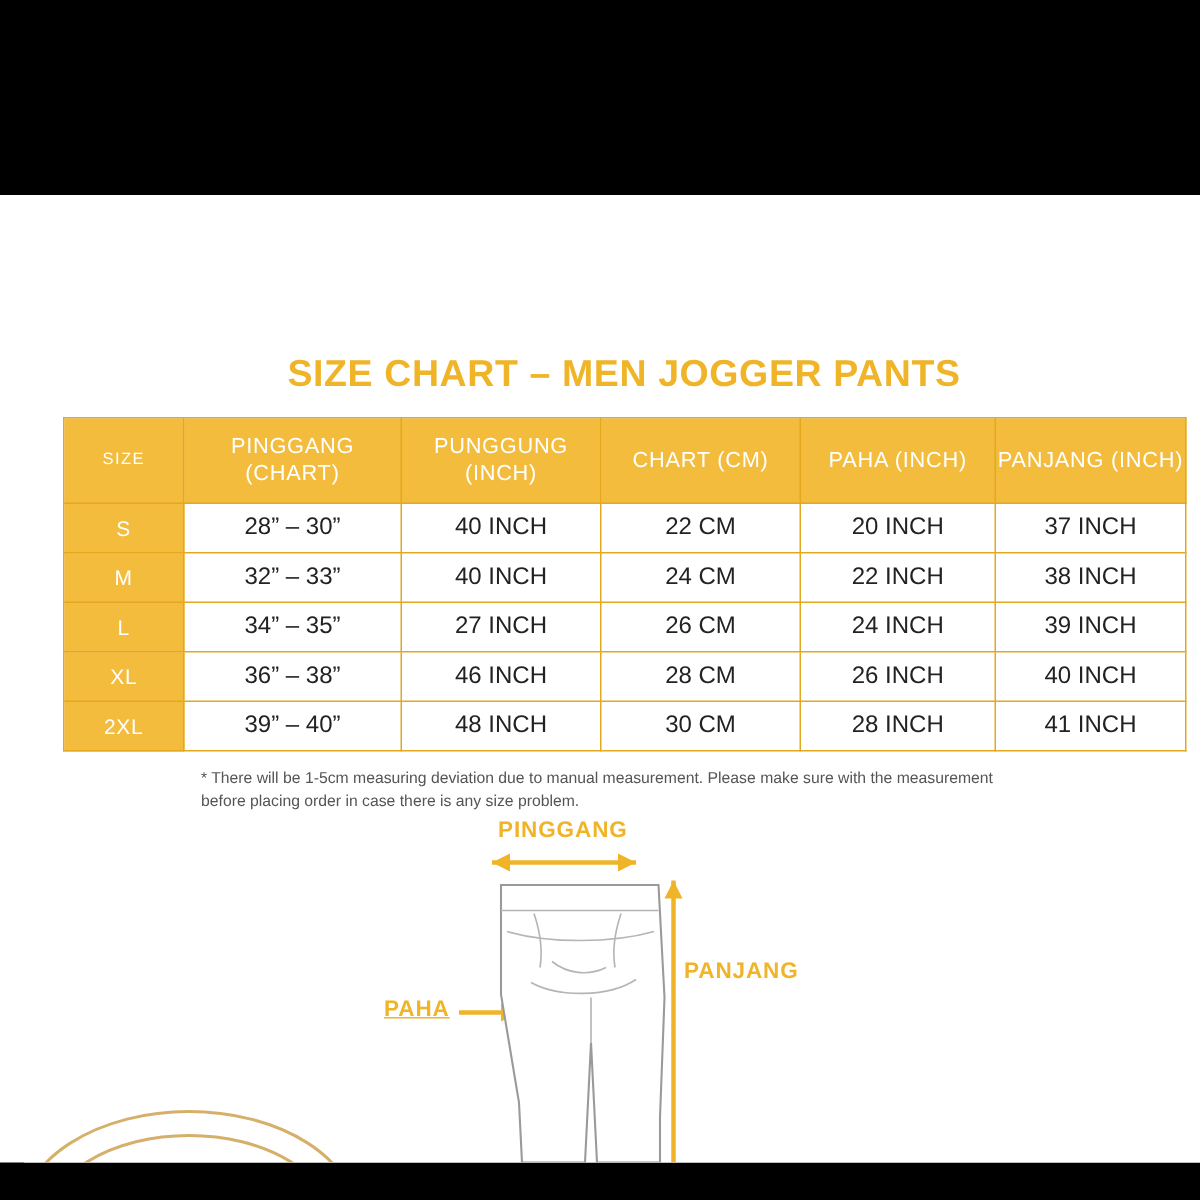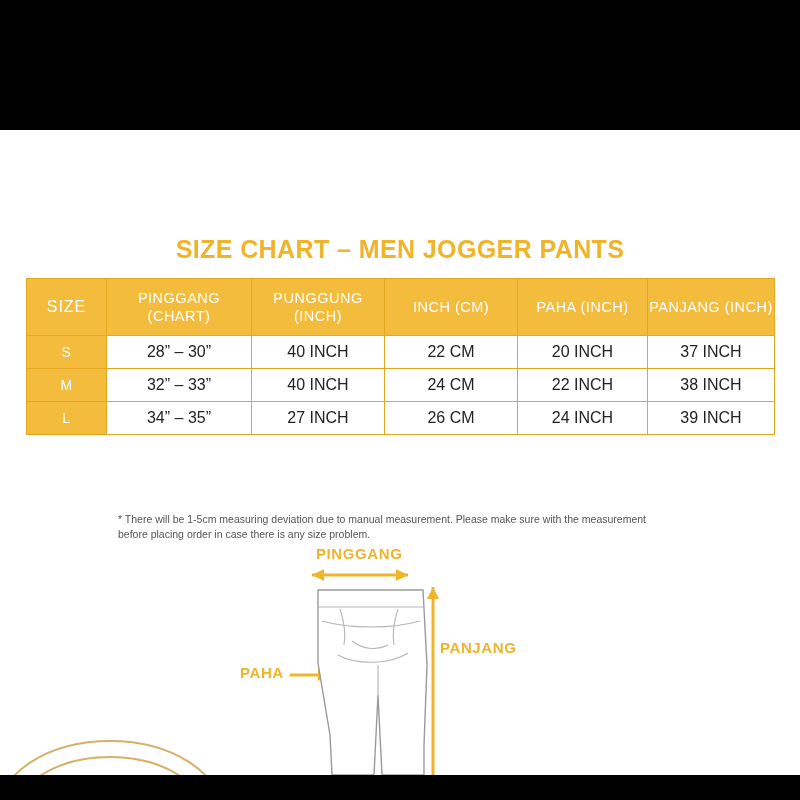--- a/index.html
+++ b/index.html
@@ -30,21 +30,21 @@
   }
   .band-bottom {
     position: absolute;
     left: 0; top: 775px;
     width: 800px;
     height: 25px;
     background: #000000;
   }
   .content {
     position: absolute;
-    left: 0; top: 130px;
+    left: 16px; top: 130px;
     width: 784px;
     height: 645px;
     background: #ffffff;
   }
 
   .chart-title {
     position: absolute;
     left: 0;
     top: 105px;
     width: 800px;
@@ -76,21 +76,21 @@
   table.size-table thead th {
     background: #f3bc3c;
     color: #ffffff;
     font-weight: normal;
     font-size: 14.5px;
     letter-spacing: 0.5px;
     height: 56px;
     line-height: 1.25;
   }
   table.size-table thead th.col-size {
-    font-size: 16px;
+    font-size: 11px;
     letter-spacing: 1px;
     margin-top: 12px;
   }
   table.size-table tbody td.cell-size {
     background: #f3bc3c;
     color: #ffffff;
     font-size: 14px;
     letter-spacing: 0.5px;
   }
   table.size-table tbody td {
@@ -123,21 +123,21 @@
   }
   .lbl {
     position: absolute;
     color: #f0b429;
     font-weight: bold;
     font-size: 15px;
     letter-spacing: 0.6px;
   }
   .lbl-pinggang { left: 316px; top: 0px; }
   .lbl-panjang  { left: 440px; top: 94px; text-align: center; }
-  .lbl-paha     { left: 240px; top: 119px; }
+  .lbl-paha     { left: 240px; top: 119px; text-decoration: underline; }
 
   svg.art { position: absolute; left: 0; top: 0; }
 </style>
 </head>
 <body>
 
 <div class="page">
 
   <div class="band-top"></div>
   <div class="band-bottom"></div>
@@ -153,21 +153,21 @@
           <col class="c3">
           <col class="c4">
           <col class="c5">
           <col class="c6">
       </colgroup>
       <thead>
         <tr>
           <th class="col-size">SIZE</th>
           <th>PINGGANG (CHART)</th>
           <th>PUNGGUNG (INCH)</th>
-          <th>INCH (CM)</th>
+          <th>CHART (CM)</th>
           <th>PAHA (INCH)</th>
           <th>PANJANG (INCH)</th>
         </tr>
       </thead>
       <tbody>
         <tr>
           <td class="cell-size">S</td>
           <td>28” – 30”</td>
           <td>40 INCH</td>
           <td>22 CM</td>
@@ -182,20 +182,36 @@
           <td>22 INCH</td>
           <td>38 INCH</td>
         </tr>
         <tr>
           <td class="cell-size">L</td>
           <td>34” – 35”</td>
           <td>27 INCH</td>
           <td>26 CM</td>
           <td>24 INCH</td>
           <td>39 INCH</td>
+        </tr>
+        <tr>
+          <td class="cell-size">XL</td>
+          <td>36” – 38”</td>
+          <td>46 INCH</td>
+          <td>28 CM</td>
+          <td>26 INCH</td>
+          <td>40 INCH</td>
+        </tr>
+        <tr>
+          <td class="cell-size">2XL</td>
+          <td>39” – 40”</td>
+          <td>48 INCH</td>
+          <td>30 CM</td>
+          <td>28 INCH</td>
+          <td>41 INCH</td>
         </tr>
       </tbody>
     </table>
 
     <div class="note">* There will be 1-5cm measuring deviation due to manual measurement. Please make sure with the measurement before placing order in case there is any size problem.</div>
 
     <div class="diagram">
 
       <svg class="art" width="800" height="230" viewBox="0 0 800 230">
 

